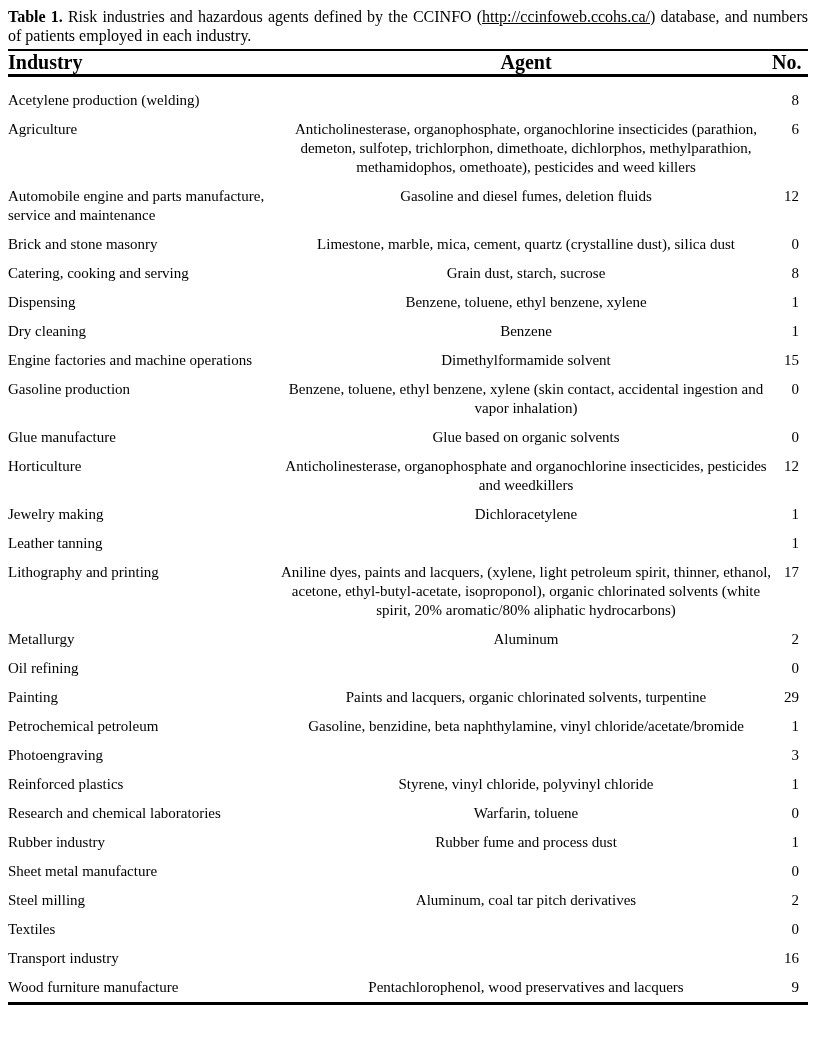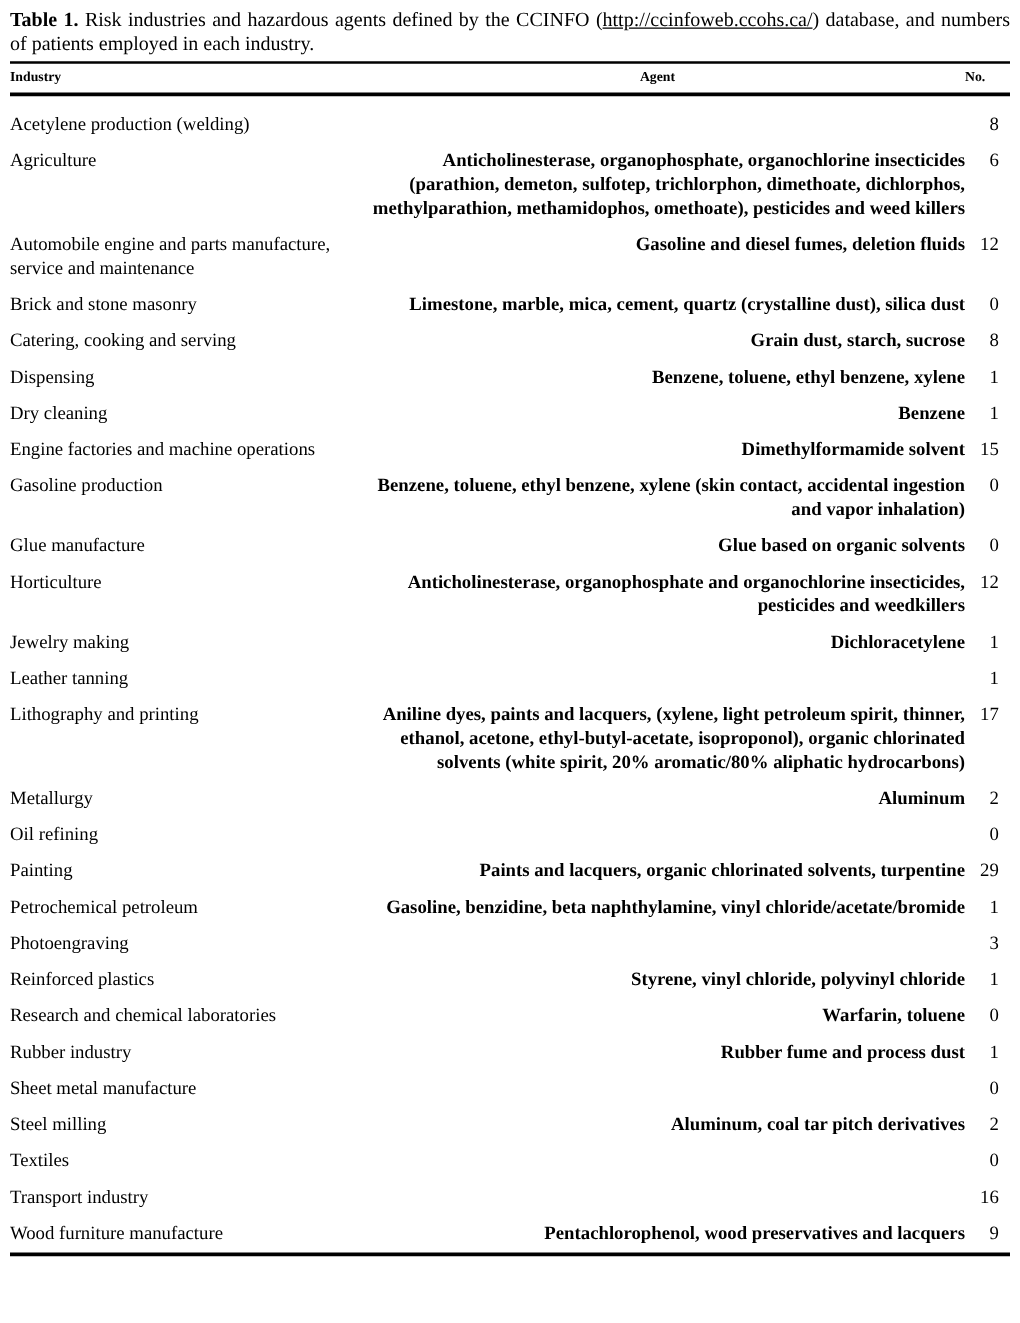--- a/index.html
+++ b/index.html
@@ -29,40 +29,40 @@
   table.data-table {
     width: 100%;
     border-collapse: collapse;
     table-layout: fixed;
     border-bottom: 3px solid #000000;
   }
   col.c-industry { width: 272px; }
   col.c-agent    { width: 492px; }
   col.c-no       { width: 36px; }
   thead th {
-    font-size: 11px;
+    font-size: 20px;
     font-weight: bold;
     line-height: 18px;
     padding: 2px 0 3px 0;
     border-bottom: 3px solid #000000;
     vertical-align: bottom;
   }
   th.h-industry { text-align: left; }
   th.h-agent    { }
   th.h-no       { text-align: left; padding-right: 2px; }
   tbody td {
     font-size: 15px;
     line-height: 19px;
     vertical-align: top;
     padding-top: 10px;
   }
   tbody tr:first-child td { padding-top: 14px; margin-left: 40px; }
   tbody tr:last-child td  { padding-bottom: 5px; }
   td.cell-industry { text-align: left; padding-right: 6px; }
-  td.cell-agent    { text-align: right; font-weight: bold; }
+  td.cell-agent    { text-align: center; }
   td.cell-no       { text-align: right; padding-right: 9px; }
 </style>
 </head>
 <body>
 
 <div class="page">
 
   <p class="caption"><b>Table 1.</b><span> Risk industries and hazardous agents defined by the CCINFO (</span><span class="link">http://ccinfoweb.ccohs.ca/</span><span>) database, and numbers of patients employed in each industry.</span></p>
 
   <table class="data-table">

